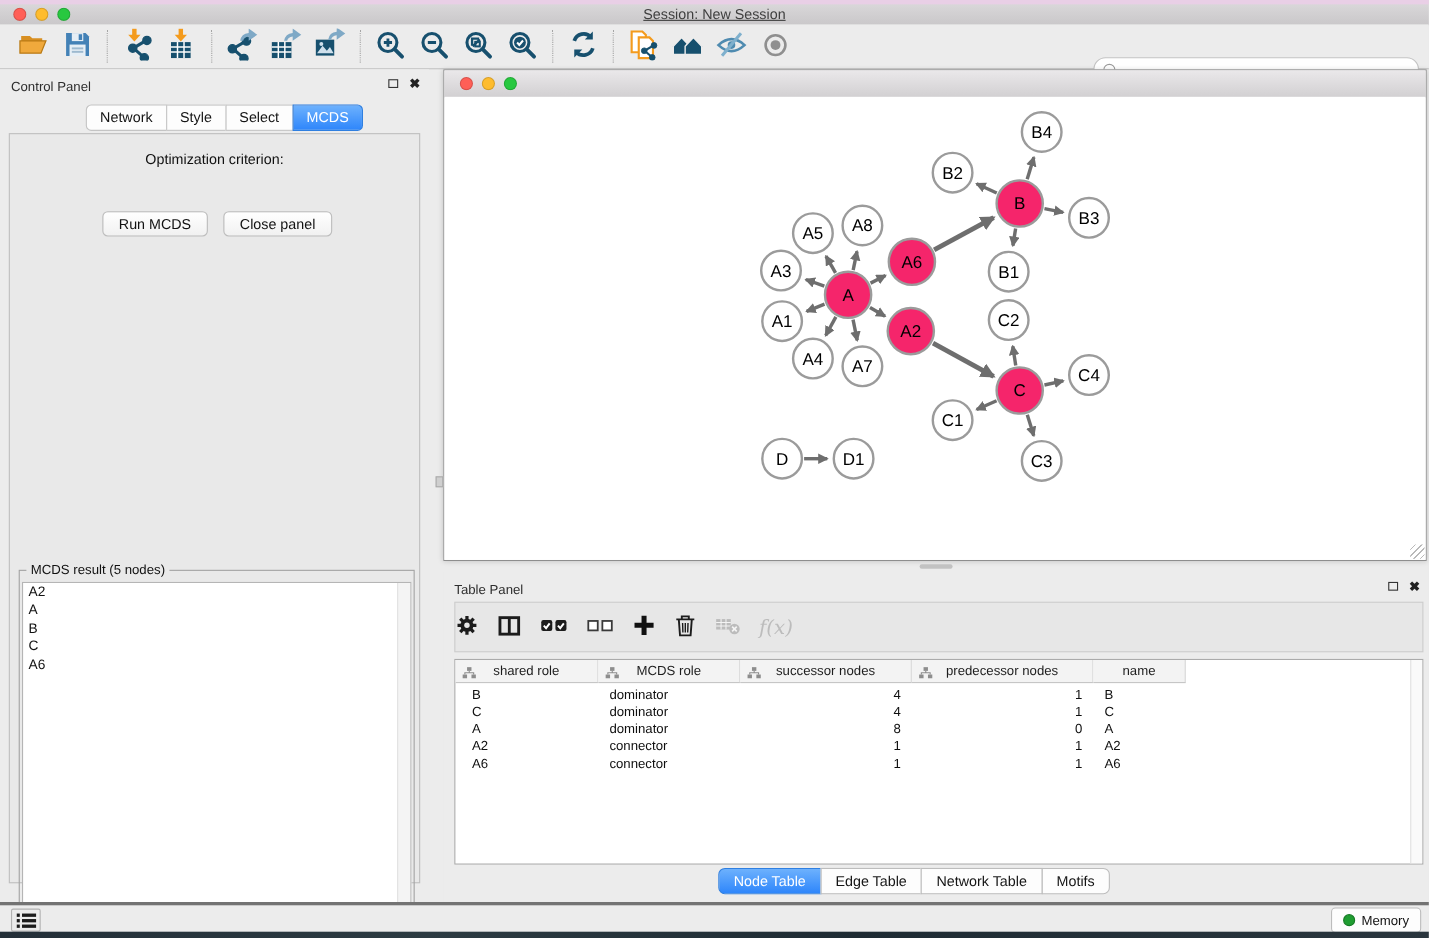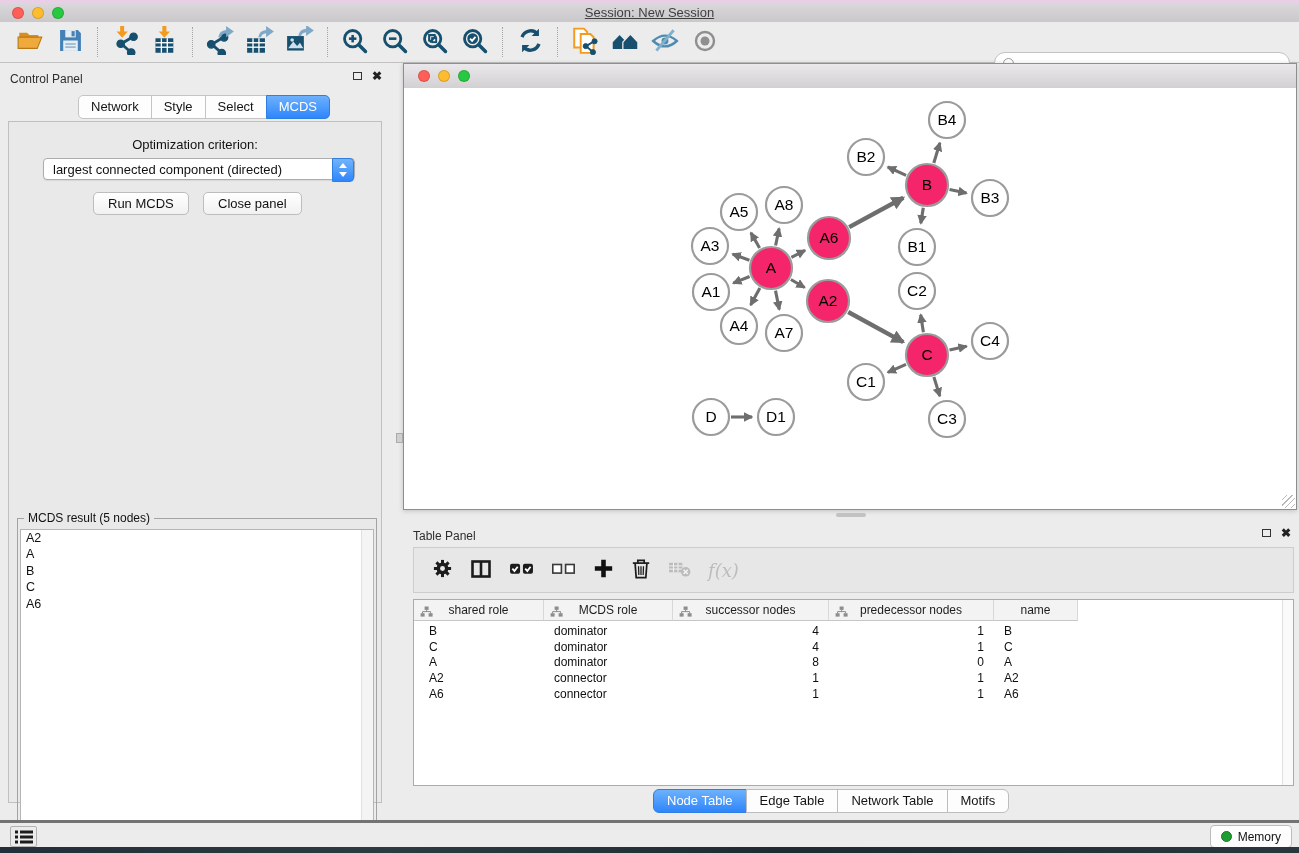--- a/index.html
+++ b/index.html
@@ -73,21 +73,21 @@
   #net-titlebar .title{position:absolute;left:0;right:0;top:5px;text-align:center;font-size:12.5px;color:#333;margin-top:40px;}
   #net-canvas{position:absolute;left:0;top:24px;right:0;bottom:0;background:#ffffff;overflow:hidden;}
   #resize-grip{position:absolute;right:1px;bottom:1px;width:13px;height:13px;
     background:repeating-linear-gradient(135deg,transparent 0 3px,#b9b9b9 3px 4px);}
   #v-handle{left:396px;top:433px;width:7px;height:10px;background:#cfcfcf;border:1px solid #ababab;box-sizing:border-box;}
   #h-handle{left:836px;top:513px;width:30px;height:4px;background:#c2c2c2;border-radius:2px;}
 
   
   #table-panel{left:403px;top:520px;width:896px;height:300px;background:#ececec;}
   #tp-toolbar{position:absolute;left:10px;top:27px;width:881px;height:46px;background:#e7e7e7;
-    border:1px solid #cdcdcd;box-sizing:border-box;display:flex;align-items:center;gap:17px;padding-left:18px;}
+    border:1px solid #cdcdcd;box-sizing:border-box;display:flex;align-items:center;gap:17px;}
   .tp-btn{border:none;background:transparent;padding:0;display:flex;align-items:center;justify-content:center;}
   .tp-btn.disabled{opacity:.55;}
   .fx-label{font-family:"DejaVu Serif",serif;font-style:italic;font-size:18px;color:#9a9a9a;}
   #tbl{position:absolute;left:10px;top:79px;width:881px;height:187px;background:#fff;
     border:1px solid #ababab;box-sizing:border-box;overflow:hidden;}
   #tbl-head{position:absolute;left:0;top:0;height:21px;display:flex;}
   .th{position:relative;background:#f3f3f3;border-right:1px solid #d8d8d8;border-bottom:1px solid #c6c6c6;
     box-sizing:border-box;font-size:12px;color:#1d1d1d;text-align:center;line-height:20px;}
   .th .hicon{position:absolute;left:6px;top:4px;}
   #tbl-body{position:absolute;left:0;top:23px;right:0;}
@@ -312,27 +312,20 @@
       <span class="close-btn">✖</span>
     </div>
     <div id="cp-tabs">
         <span class="cp-tab">Network</span>
         <span class="cp-tab">Style</span>
         <span class="cp-tab">Select</span>
         <span class="cp-tab active">MCDS</span>
       </div>
     <div id="cp-box">
       <div id="opt-label">Optimization criterion:</div>
-      <div id="criterion">
-        <span class="val">largest connected component (directed)</span>
-        <span class="stepper">
-          <span class="chev up"></span>
-            <span class="chev down"></span>
-        </span>
-      </div>
       <button class="cp-btn" id="run-btn">Run MCDS</button>
       <button class="cp-btn" id="closepanel-btn">Close panel</button>
       <div id="result-group">
         <div id="result-title">MCDS result (5 nodes)</div>
         <div id="result-list">
           <div class="result-scroll"></div>
         <div class="result-item">A2</div>
             <div class="result-item">A</div>
             <div class="result-item">B</div>
             <div class="result-item">C</div>

